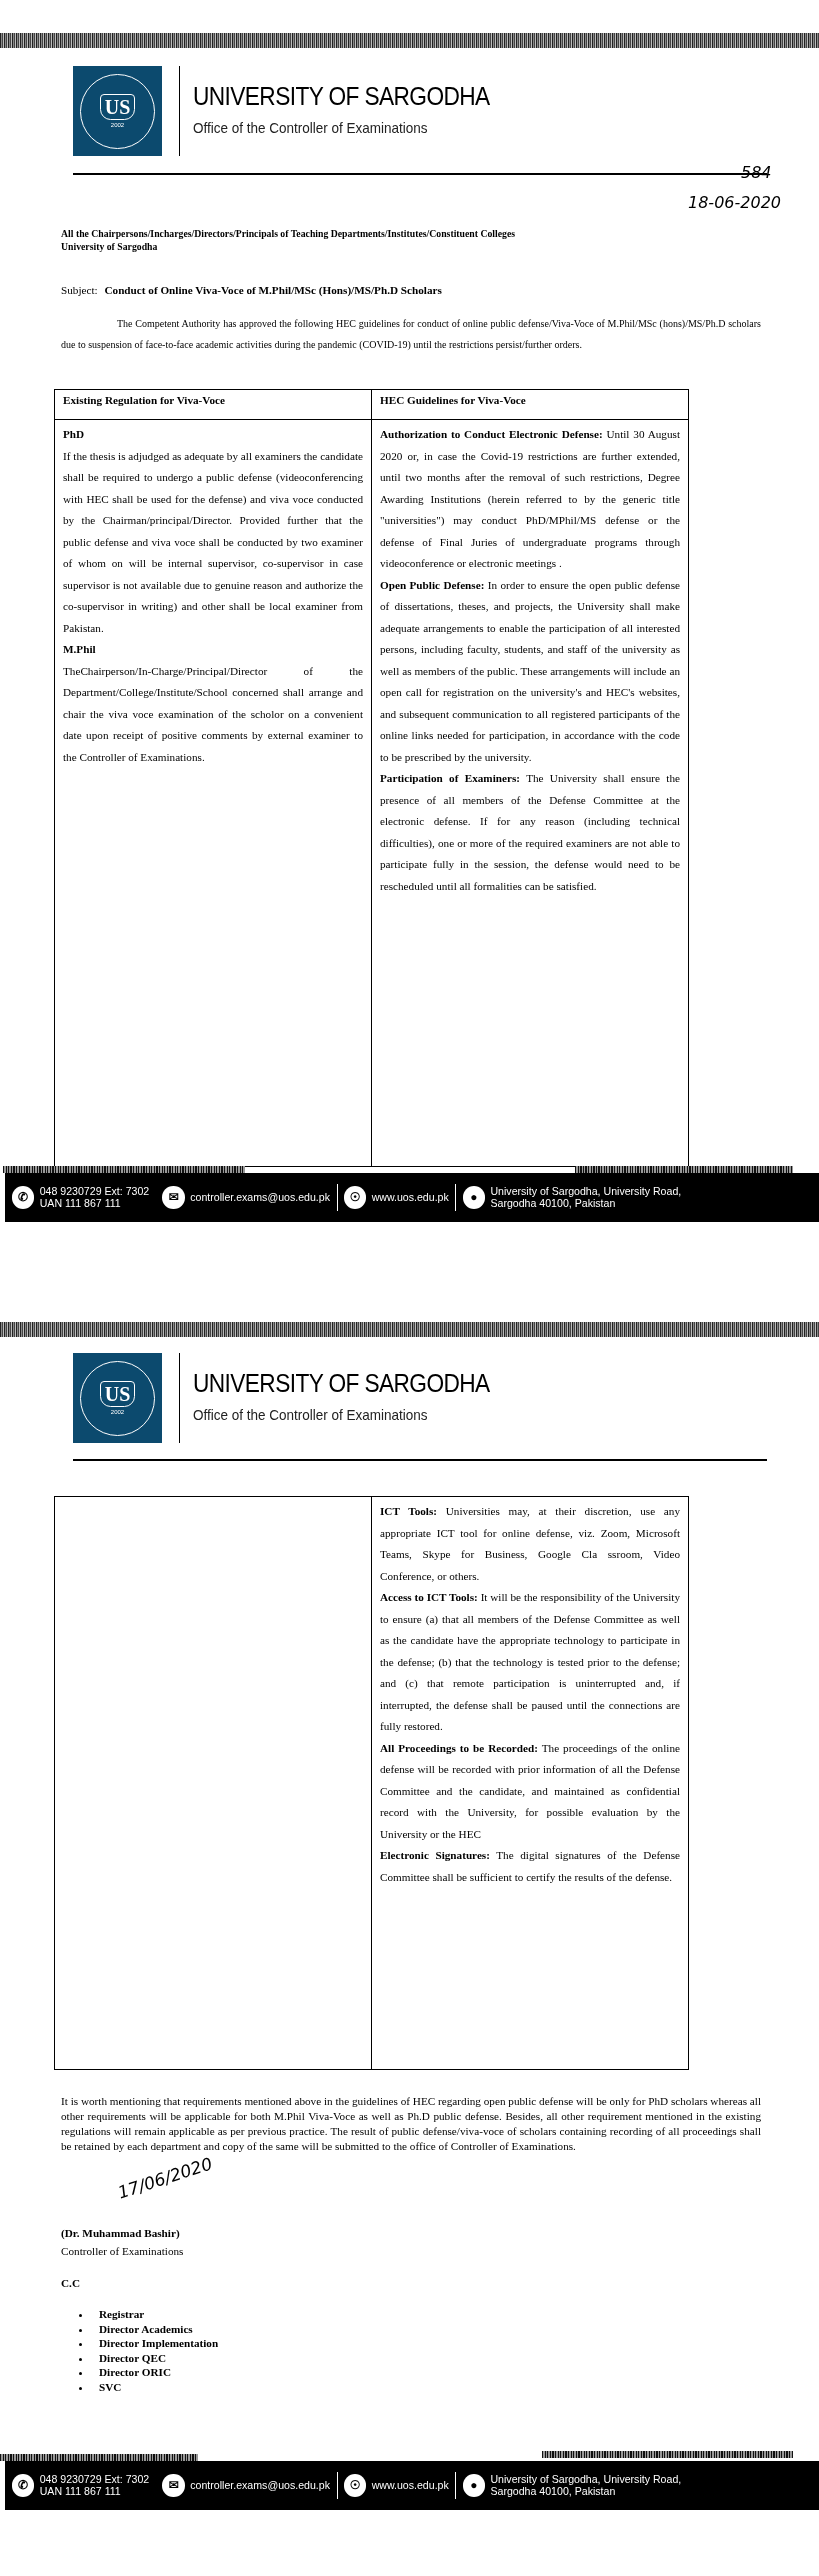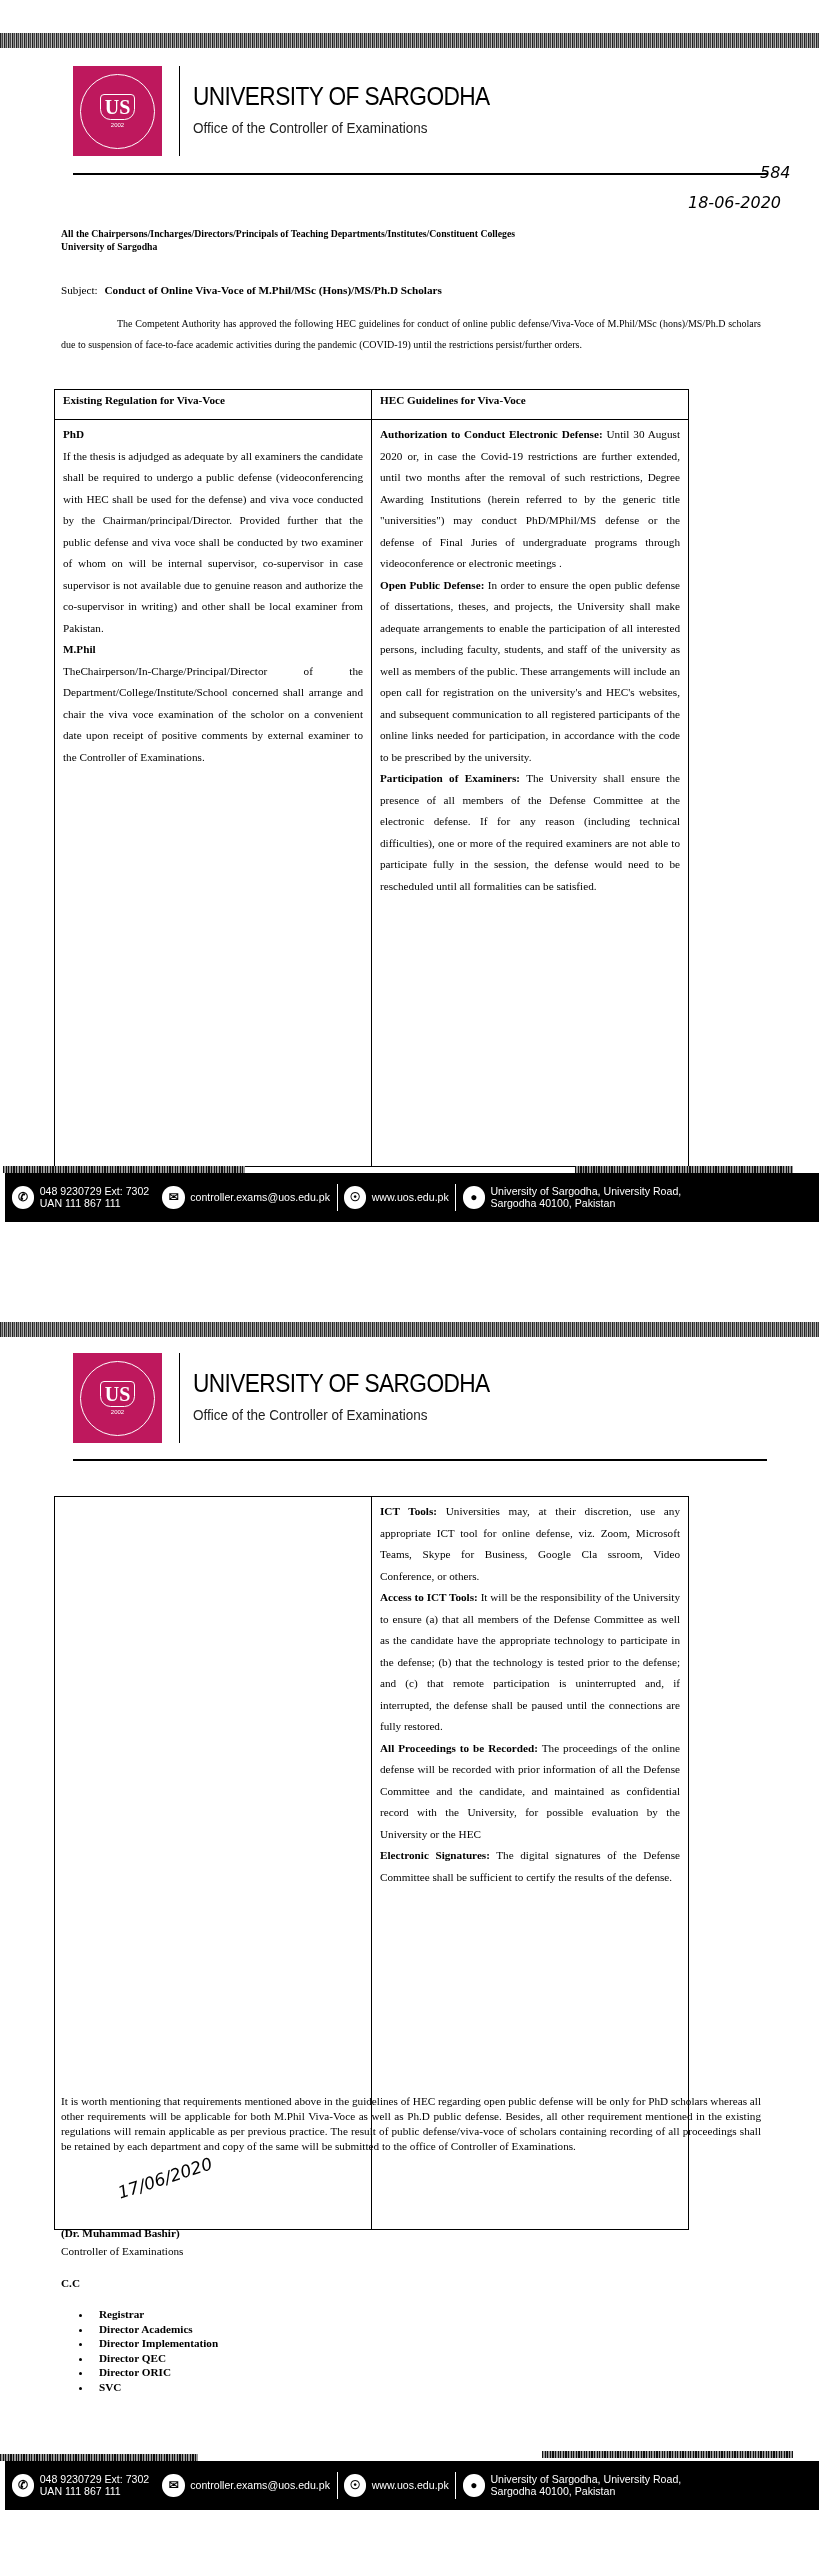--- a/index.html
+++ b/index.html
@@ -1,20 +1,20 @@
 <!DOCTYPE html>
 <html style="font-size:10.6px"><head>
 <meta charset="utf-8">
 <style>
   html,body{margin:0;padding:0;background:#fff;}
   body{width:820px;height:2576px;position:relative;overflow:hidden;font-family:"Liberation Serif","DejaVu Serif",serif;color:#000;}
   .page{position:absolute;left:0;width:820px;}
   .band{position:absolute;left:0;width:820px;height:14.5px;
     background:repeating-linear-gradient(90deg,#222 0 1.3px,#888 1.3px 2px,#444 2px 3.3px,#bbb 3.3px 4px);}
-  .logo{position:absolute;left:73px;width:89px;height:90px;background:#be185d;display:flex;align-items:center;justify-content:center;}
+  .logo{position:absolute;left:73px;width:89px;height:90px;background:#0c4a6e;display:flex;align-items:center;justify-content:center;}
   .logo .ring{width:73px;height:73px;border-radius:50%;border:1.3px solid #fff;display:flex;flex-direction:column;align-items:center;justify-content:center;color:#fff;}
   .logo .us{font-family:"Liberation Serif",serif;font-weight:bold;font-size:20px;border:1.3px solid #fff;border-radius:4px 4px 10.6px 10.6px;padding:0 4px;line-height:24px;}
   .logo .yr{font-family:"Liberation Sans",sans-serif;font-size:6px;margin-top:2.6px;}
   .vdiv{position:absolute;left:179px;width:0.7px;height:90px;background:#000;}
   .uni-title{position:absolute;left:193px;font-family:"Liberation Sans",sans-serif;font-size:26.4px;letter-spacing:-0.7px;font-weight:normal;transform:scaleX(0.86);transform-origin:left;white-space:nowrap;}
   .uni-sub{position:absolute;left:193px;font-family:"Liberation Sans",sans-serif;font-size:15px;color:#222;transform:scaleX(0.9);transform-origin:left;white-space:nowrap;}
   .hrule{position:absolute;left:73px;width:694px;height:2px;background:#000;}
   .hand{position:absolute;font-family:"DejaVu Sans",sans-serif;font-style:italic;font-size:16px;}
   .addr{position:absolute;left:61px;font-size:10.6px;font-weight:bold;line-height:13.2px;transform:scaleX(0.92);transform-origin:left;white-space:nowrap;}
   .subject{position:absolute;left:61px;font-size:11.2px;white-space:nowrap;}
@@ -48,21 +48,21 @@
   <div class="logo" style="top:66px;">
     <div class="ring">
       <span class="us">US</span>
       <span class="yr">2002</span>
     </div>
   </div>
   <div class="vdiv" style="top:66px;"></div>
   <div class="uni-title" style="top:81px;">UNIVERSITY OF SARGODHA</div>
   <div class="uni-sub" style="top:119px;">Office of the Controller of Examinations</div>
   <div class="hrule" style="top:173px;"></div>
-  <div class="hand" style="top:163px;left:760px;text-align:right;">584</div>
+  <div class="hand" style="top:163px;left:741px;text-align:right;">584</div>
   <div class="hand" style="top:193px;left:688px;">18-06-2020</div>
 
   <div class="addr" style="top:227px;">
     <div>All the Chairpersons/Incharges/Directors/Principals of Teaching Departments/Institutes/Constituent Colleges</div>
     <div>University of Sargodha</div>
   </div>
 
   <div class="subject" style="top:284px;text-align:right;">
     <span>Subject:</span>
     <b>Conduct of Online Viva-Voce of M.Phil/MSc (Hons)/MS/Ph.D Scholars</b>
@@ -124,21 +124,21 @@
       <span class="yr">2002</span>
     </div>
   </div>
   <div class="vdiv" style="top:64px;"></div>
   <div class="uni-title" style="top:79px;">UNIVERSITY OF SARGODHA</div>
   <div class="uni-sub" style="top:117px;">Office of the Controller of Examinations</div>
   <div class="hrule" style="top:170px;"></div>
 
   <table class="reg" style="top:207px;">
     <tbody>
-        <tr style="height:733px;">
+        <tr style="height:573px;">
       <td style="width:50%"></td>
       <td>
         <div><span class="lbl">ICT Tools:</span> <span>Universities may, at their discretion, use any appropriate ICT tool for online defense, viz. Zoom, Microsoft Teams, Skype for Business, Google Cla ssroom, Video Conference, or others.</span></div>
         <div><span class="lbl">Access to ICT Tools:</span> <span>It will be the responsibility of the University to ensure (a) that all members of the Defense Committee as well as the candidate have the appropriate technology to participate in the defense; (b) that the technology is tested prior to the defense; and (c) that remote participation is uninterrupted and, if interrupted, the defense shall be paused until the connections are fully restored.</span></div>
         <div><span class="lbl">All Proceedings to be Recorded:</span> <span>The proceedings of the online defense will be recorded with prior information of all the Defense Committee and the candidate, and maintained as confidential record with the University, for possible evaluation by the University or the HEC</span></div>
         <div><span class="lbl">Electronic Signatures:</span> <span>The digital signatures of the Defense Committee shall be sufficient to certify the results of the defense.</span></div>
       </td>
     </tr>
   </tbody>
     </table>

